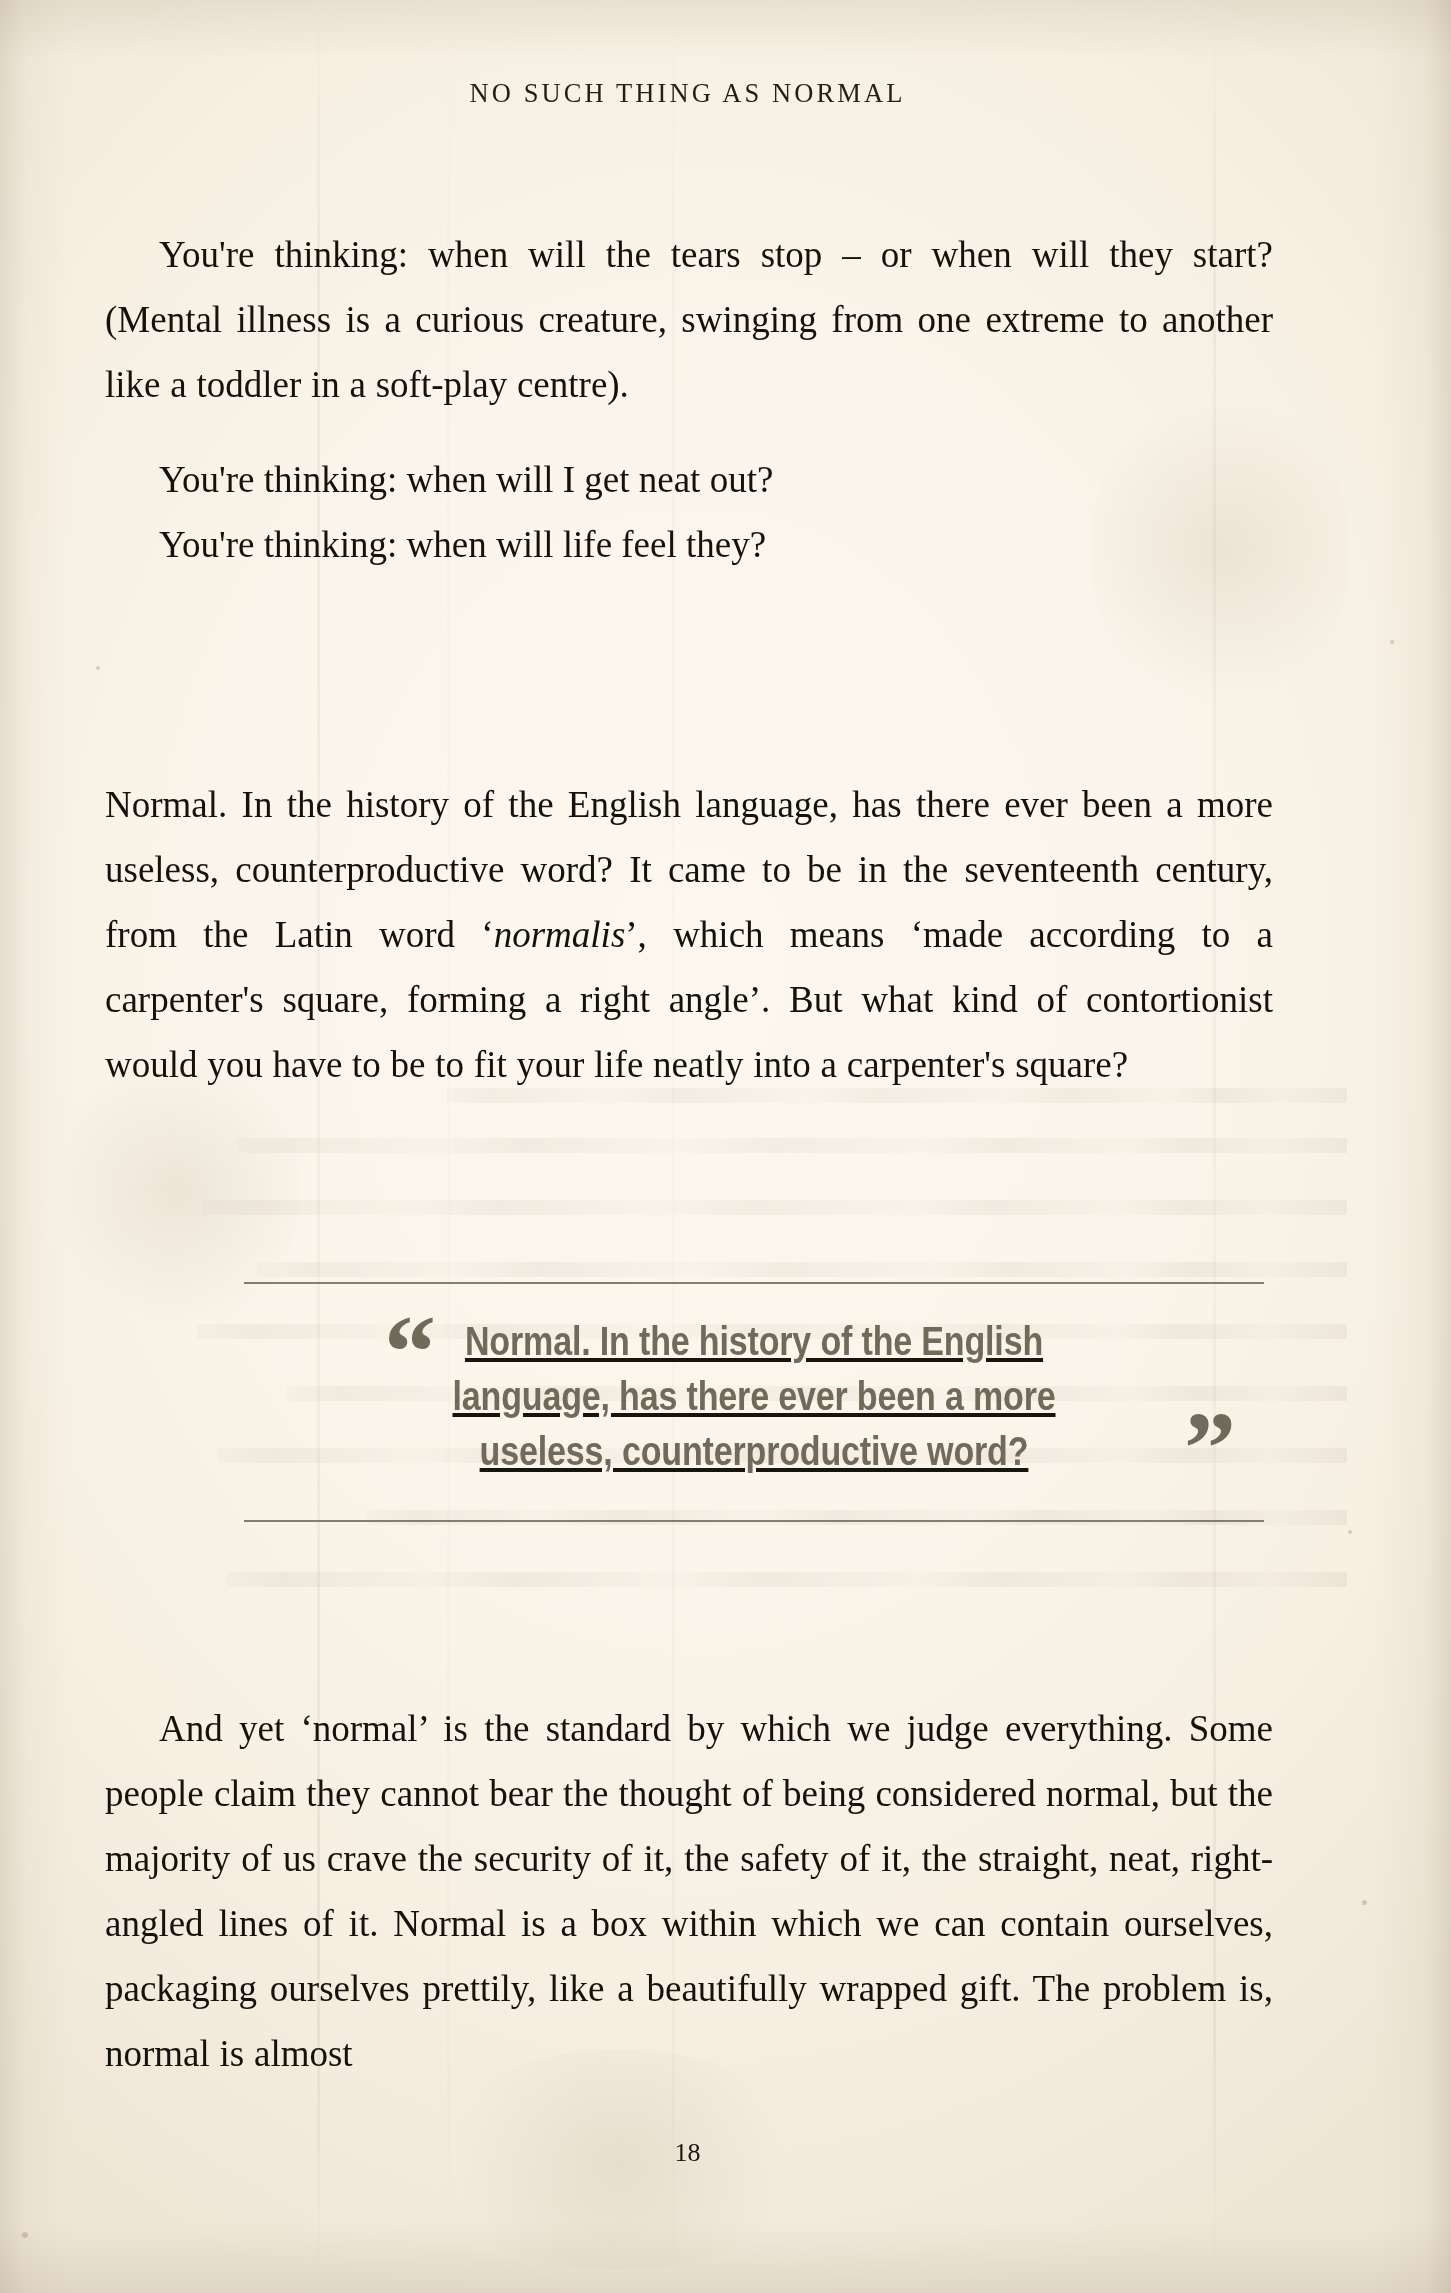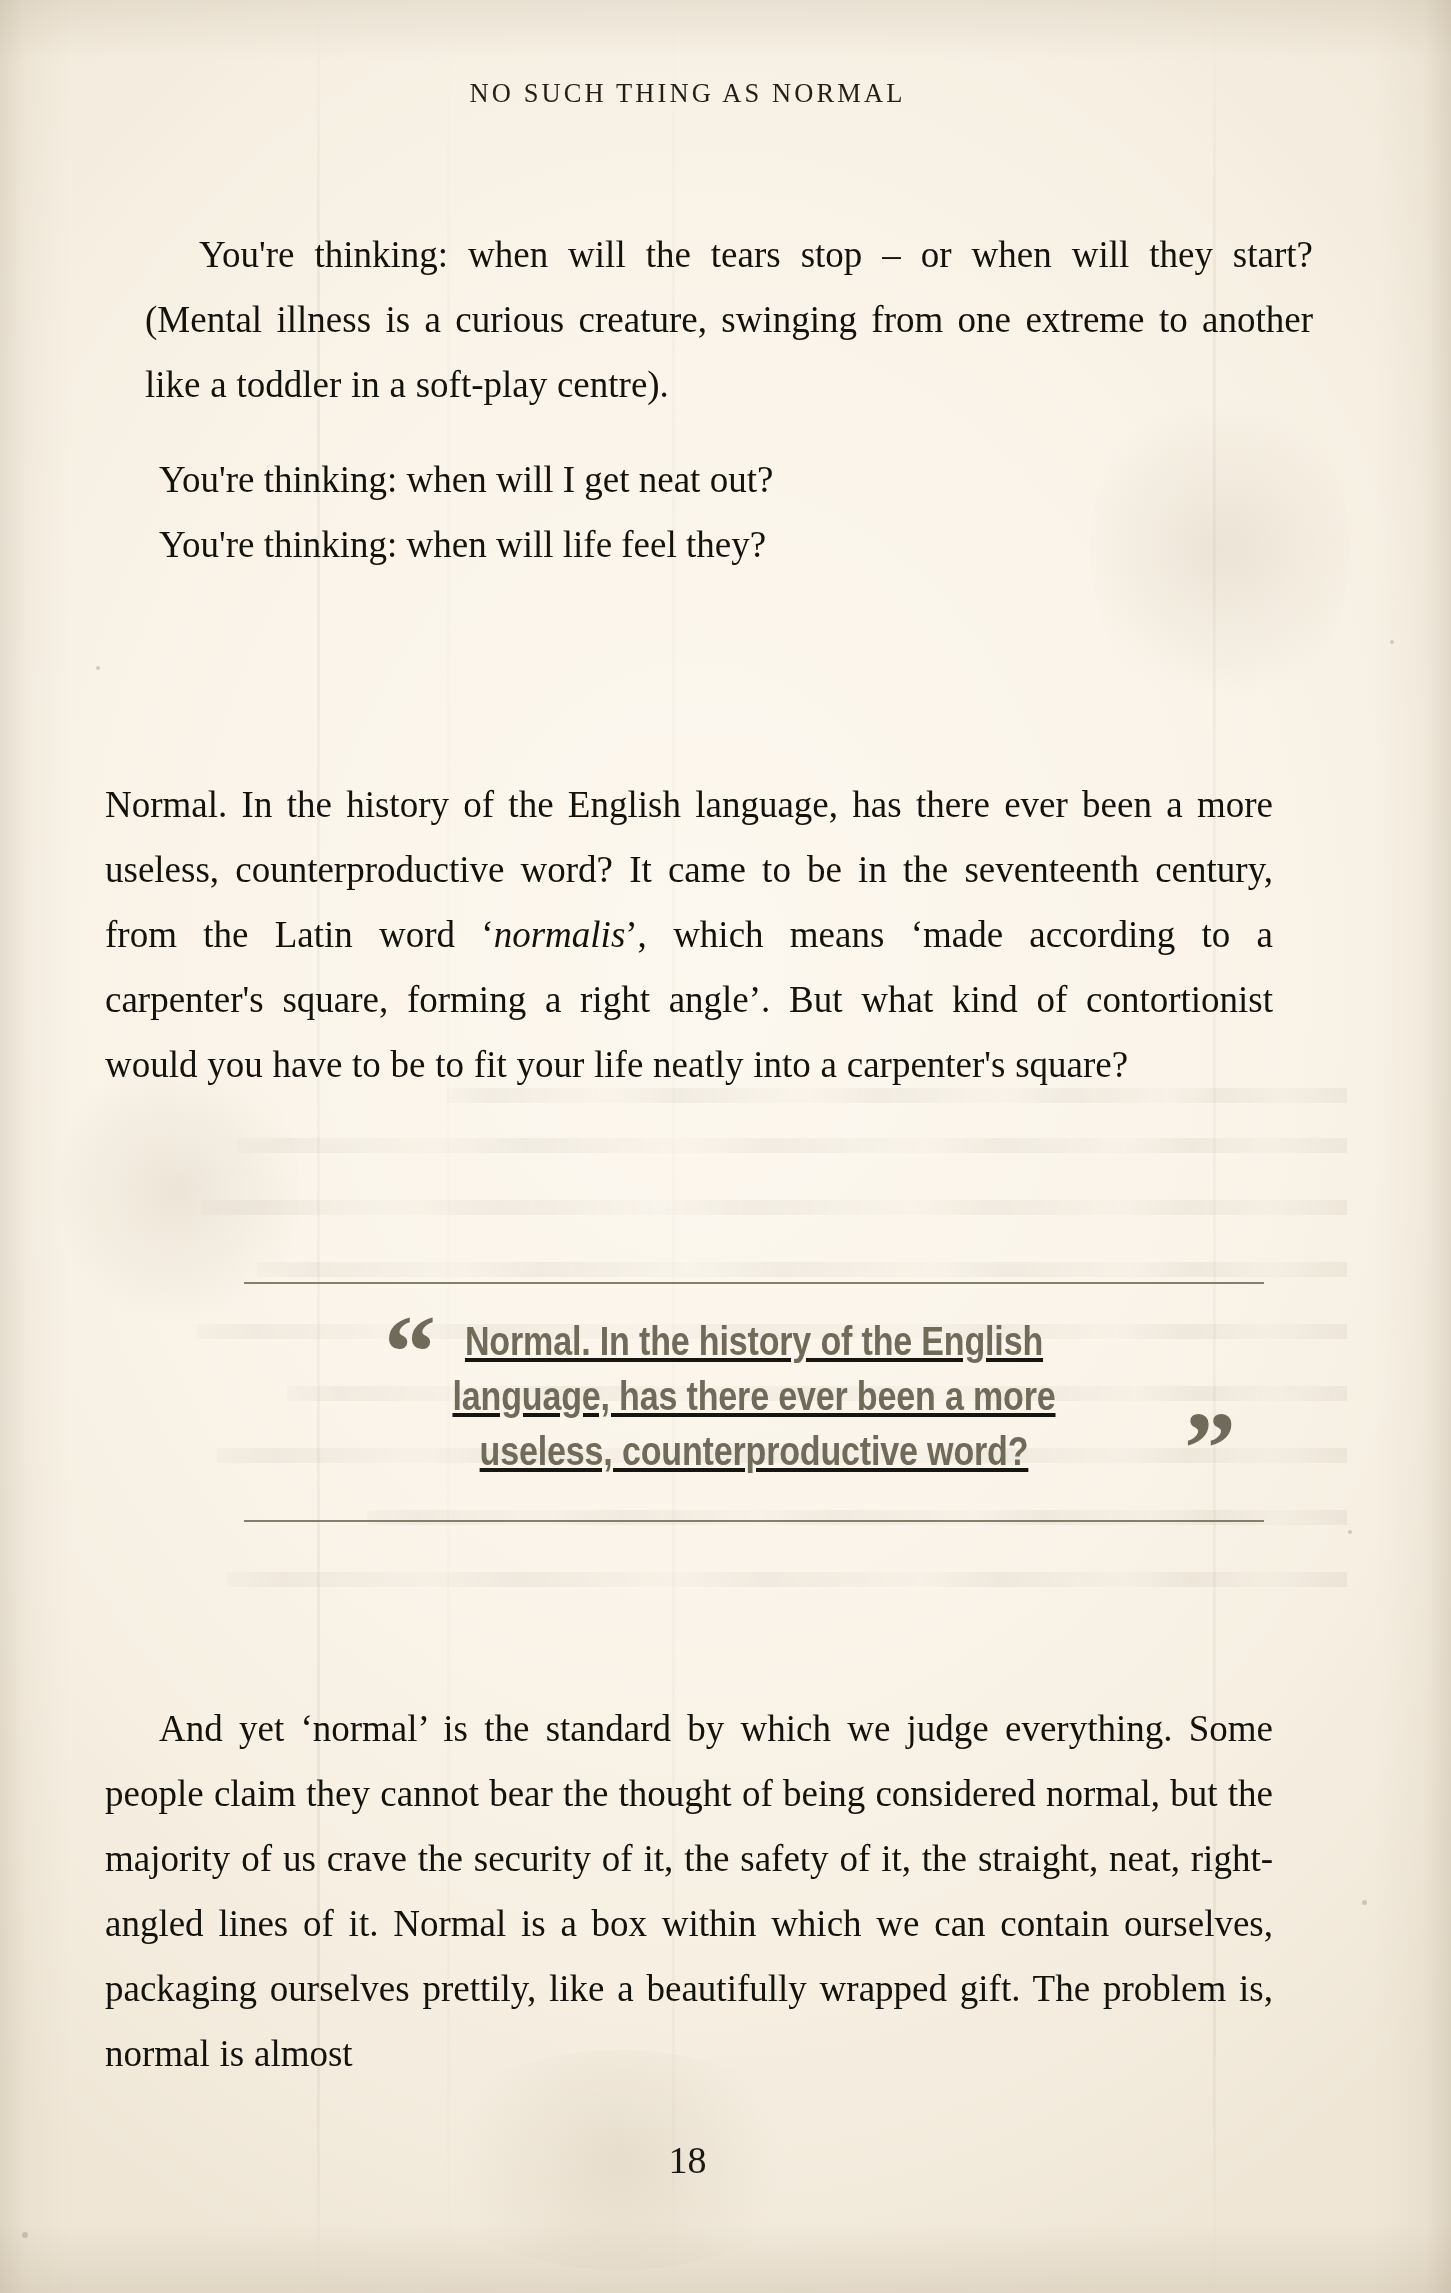--- a/index.html
+++ b/index.html
@@ -100,21 +100,21 @@
     font-size: 37px;
     line-height: 65px;
     text-align: justify;
     text-align-last: left;
     color: #14120d;
     word-spacing: .5px;
   }
   .body-block .indent { display: inline-block; width: 54px; }
   .body-block em { font-style: italic; }
 
-  #para-opening { top: 185px; margin-left: 40px; }
+  #para-opening { top: 185px; }
 
   .line-block {
     position: absolute;
     left: 5px;
     width: 1168px;
     font-size: 37px;
     line-height: 65px;
     color: #14120d;
     white-space: nowrap;
   }
@@ -169,21 +169,21 @@
   .pq-mark.close { right: 34px;  top: 112px; }
 
   #para-andyet { top: 1659px; }
 
   .folio {
     position: absolute;
     left: 0;
     top: 2138px;
     width: 100%;
     text-align: center;
-    font-size: 38px;
+    font-size: 26px;
     color: #1a1812;
   }
 
   
   .content, .pullquote { text-rendering: optimizeLegibility; text-decoration: underline; }
 </style>
 </head>
 <body>
 
 <div id="page">

